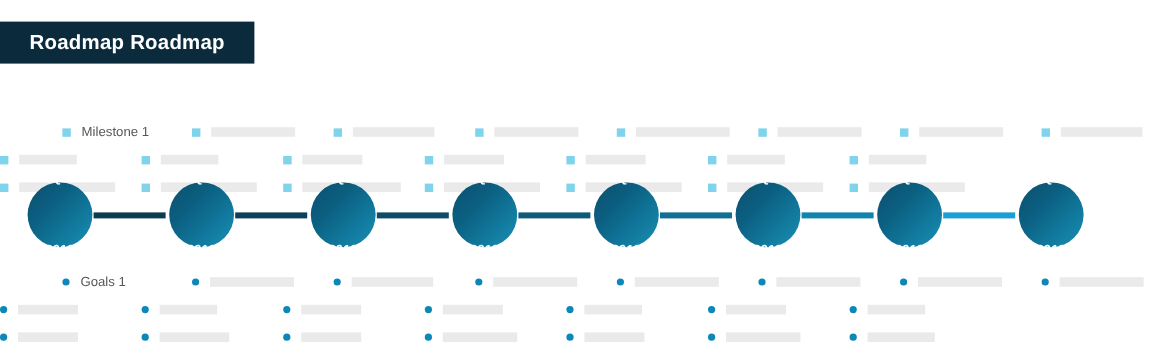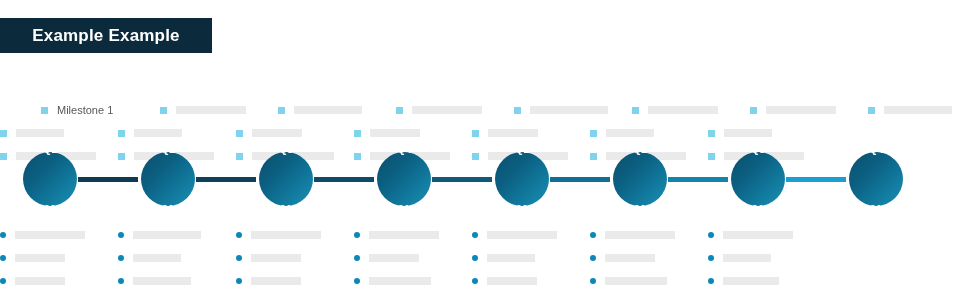--- a/index.html
+++ b/index.html
@@ -48,21 +48,21 @@
     display: flex;
     align-items: center;
     height: 20px;
     margin-bottom: 3px;
   }
 
   .label-cell {
     width: 160px;
     display: flex;
     align-items: center;
-    padding-left: 41px;
+    padding-left: 52px;
     box-sizing: border-box;
     flex: 0 0 160px;
   }
   .label-cell .label-text {
     font-size: 11px;
     color: #575757;
     white-space: nowrap;
   }
 
   .cells {
@@ -132,21 +132,21 @@
   .node .yr {
     font-size: 11px;
     font-weight: bold;
     margin-top: 47px;
   }
 </style>
 </head>
 <body>
 
 <div id="title-banner">
-  <span class="title-text">Example Example</span>
+  <span class="title-text">Roadmap Roadmap</span>
 </div>
 
 <div class="row-block" id="milestones-block">
     <div class="data-row">
       <div class="label-cell">
         <span class="bullet-square"></span>
         <span class="label-text">Milestone 1</span>
       </div>
       <div class="cells">
         <div class="cell">
@@ -282,20 +282,24 @@
       <span class="yr">2019</span>
     </div>
     <div class="node" style="left: 849px;">
       <span class="q">Q4</span>
       <span class="yr">2019</span>
     </div>
   </div>
 
 <div class="row-block" id="goals-block">
     <div class="data-row">
+      <div class="label-cell">
+        <span class="bullet-dot"></span>
+        <span class="label-text">Goals 1</span>
+      </div>
       <div class="cells">
         <div class="cell">
           <span class="bullet-dot"></span>
           <span class="bar" style="width: 70px;"></span>
         </div>
         <div class="cell">
           <span class="bullet-dot"></span>
           <span class="bar" style="width: 68px;"></span>
         </div>
         <div class="cell">

